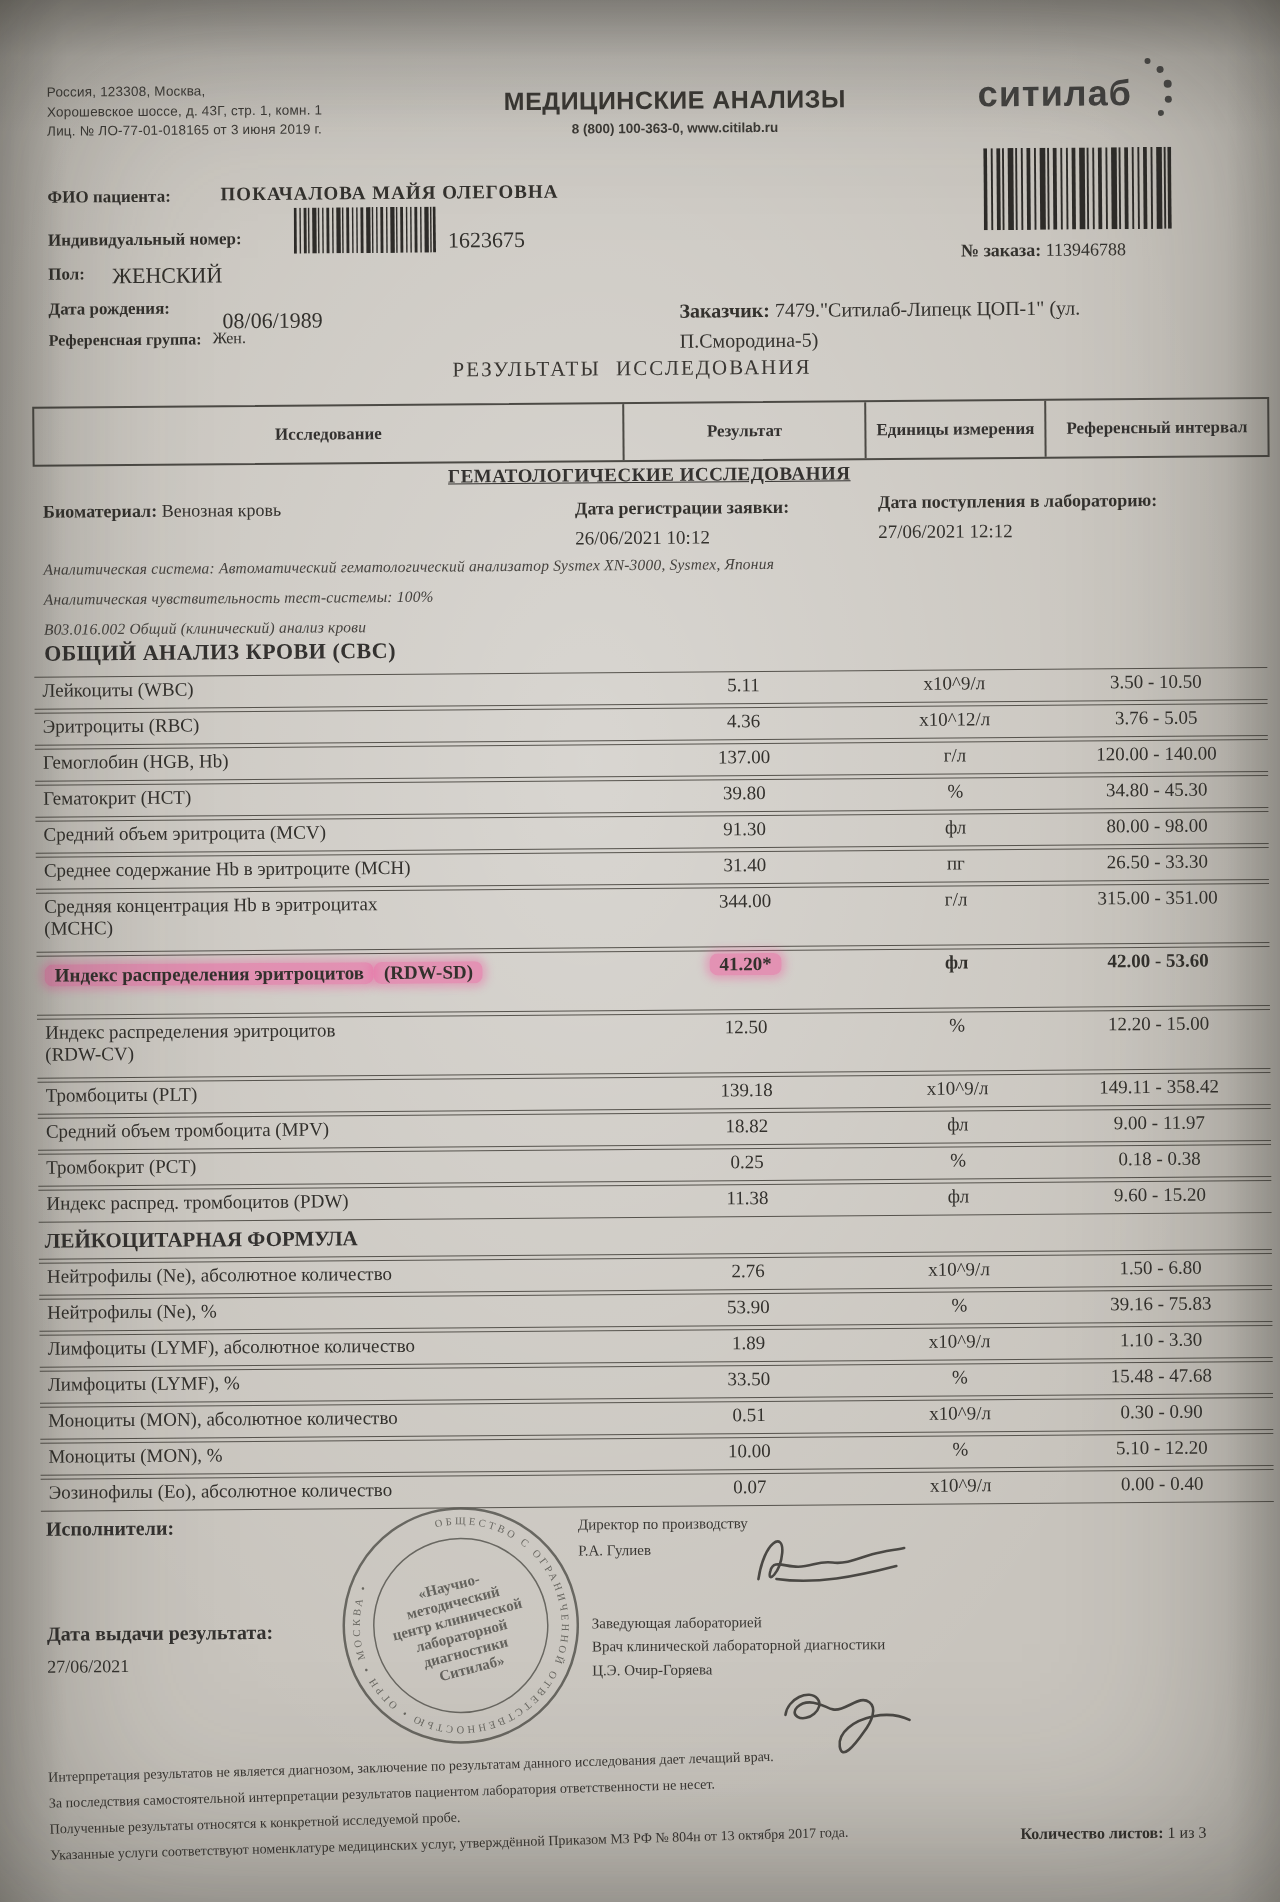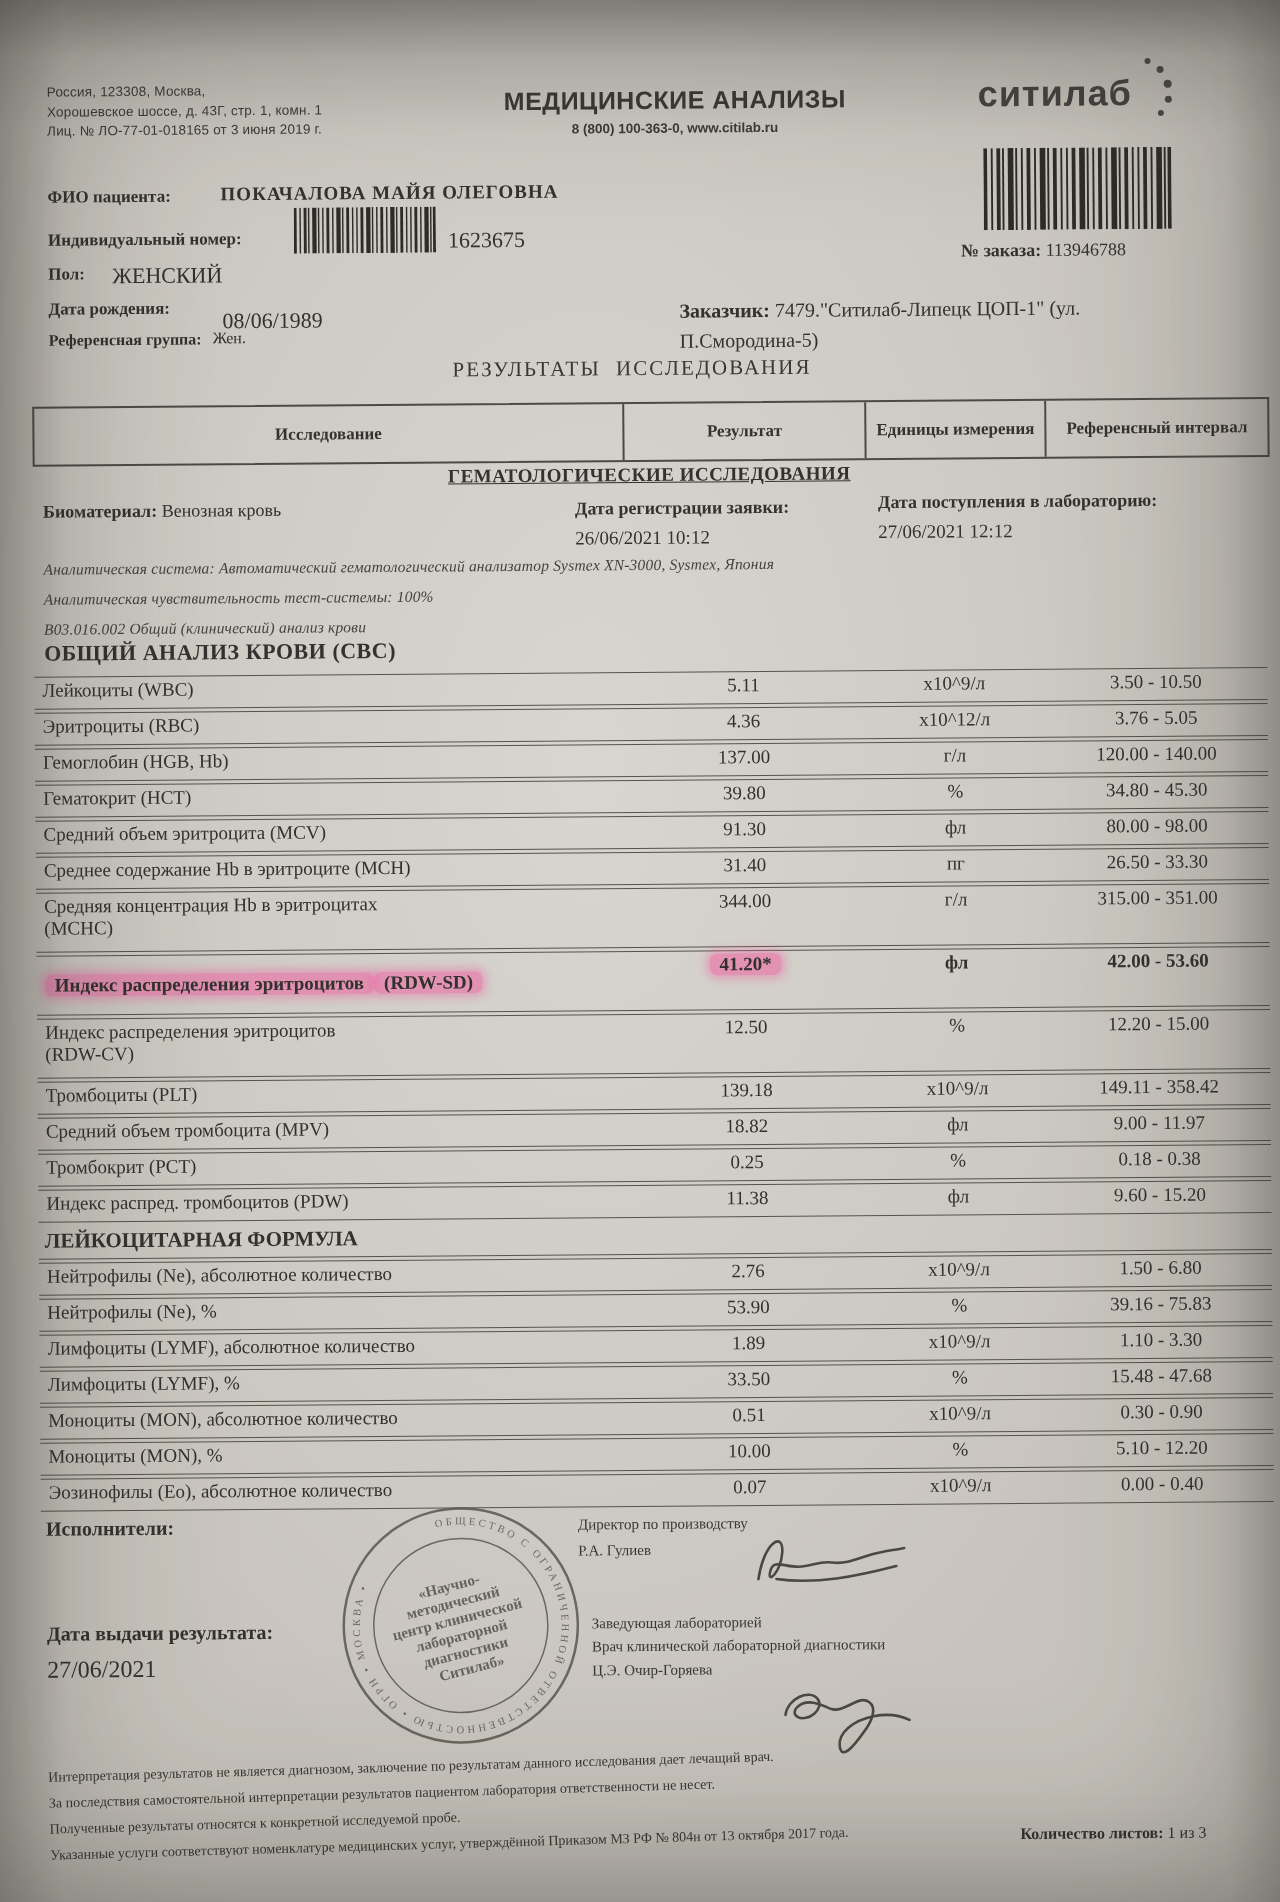--- a/index.html
+++ b/index.html
@@ -64,27 +64,27 @@
   .trow.tall{height:60px;}
   .cell{padding-top:2px;font-size:19px;color:#33312d;}
   .cname{padding-left:8px;}
   .nm2{display:block;}
   .cres,.cunit,.cref{text-align:center;}
   .group-title{height:34px;font-size:21px;font-weight:bold;padding:3px 0 0 6px;box-sizing:border-box;
     border-bottom:1.5px solid #55524c;color:#343230;}
   .hl{font-weight:bold;}
   .hl .nm,.hl .rv{background:rgba(238,95,160,.55);box-shadow:0 0 9px 4px rgba(238,95,160,.40);
     border-radius:8px;padding:0 10px;display:inline-block;}
-  .hl .nm2{display:inline-block;margin-top:16px;text-align:center;}
+  .hl .nm2{display:inline-block;margin-top:6px;text-align:center;}
 
   
   .exec{left:40px;top:1513px;font-size:20px;font-weight:bold;color:#343230;}
   .dir{left:572px;top:1512px;font-size:15px;line-height:1.7;color:#3a3834;}
   .datelab{left:40px;top:1618px;font-size:20px;font-weight:bold;color:#343230;}
-  .dateval{left:40px;top:1652px;font-size:24px;}
+  .dateval{left:40px;top:1652px;font-size:18px;}
   .headlab{left:585px;top:1612px;font-size:15px;line-height:1.55;color:#3a3834;}
   .stamp{left:328px;top:1498px;width:252px;height:252px;transform:rotate(-14deg);opacity:.82;}
   .sig{opacity:.9;}
 
   .disc{left:40px;top:1760px;width:820px;font-size:14px;line-height:1.85;color:#3a3733;
     transform:rotate(-1.2deg);transform-origin:0 0;}
   .sheets{left:1012px;top:1828px;font-size:16px;color:#33312d;}
   .sheets .sl{font-weight:bold;}
 </style>
 </head>

